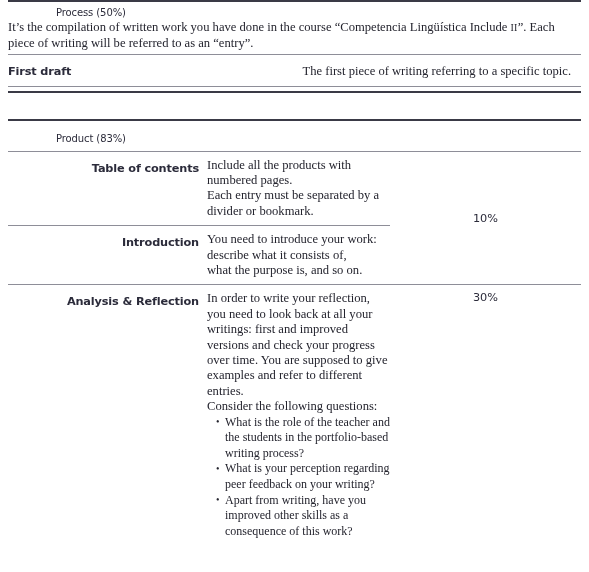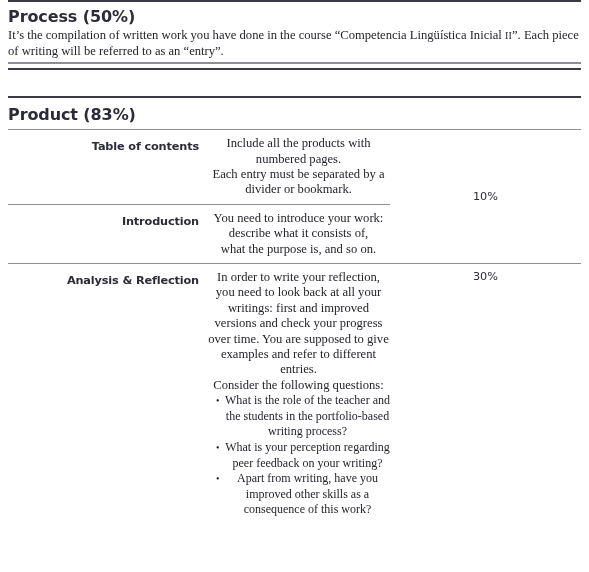--- a/index.html
+++ b/index.html
@@ -42,24 +42,25 @@
     height: 0;
     border: 0;
     border-top: 1px solid #8e8e98;
     margin: 0;
     width: 573px;
   }
 
   
   .sec-title {
     font-family: "DejaVu Sans", "Liberation Sans", sans-serif;
-    font-weight: bold;
-    font-size: 16px;
+    font-weight: normal;
+    font-size: 10px;
     color: #2b2b3a;
     letter-spacing: -0.1px;
+    margin-left: 48px;
   }
 
   .row-label {
     font-family: "DejaVu Sans", "Liberation Sans", sans-serif;
     font-weight: bold;
     font-size: 11.3px;
     color: #2b2b3a;
     letter-spacing: -0.15px;
     white-space: nowrap;
   }
@@ -97,21 +98,21 @@
   .t1 td { vertical-align: top; padding: 0; }
   .t1 .c-label { width: 134px; }
   .t1 .c-body  { width: 439px; }
 
   .t1 .cellpad-label { padding: 6px 0 6px 0; }
   .t1 .cellpad-body  { padding: 6px 0 6px 8px; }
 
   
   .t2 td { vertical-align: top; padding: 0; }
   .t2 .c-label  { width: 176px; }
-  .t2 .c-body   { width: 326px; text-align: center; }
+  .t2 .c-body   { width: 326px; }
   .t2 .c-weight { width: 71px; }
 
   .t2 .cellpad-label  { padding: 6px 0 6px 0; text-align: right; }
   .t2 .cellpad-body   { padding: 6px 0 6px 8px; }
   .t2 .cellpad-weight { padding: 6px 0 6px 0; }
 
   
   .partial-rule-wrap {
     padding: 0;
     height: 1px;
@@ -160,31 +161,39 @@
     <div class="rule-thick"></div>
     <div class="spacer-4"></div>
 
     <table class="rubric-table t1">
       <tbody>
 
         <tr>
           <td class="c-label cellpad-label" colspan="2" style="padding-top:1px;padding-bottom:3px;">
             <div class="sec-title">Process (50%)</div>
             <div class="intro-text" style="padding-top:1px;">
-              <span>It’s the compilation of written work you have done in the course “Competencia Lingüística Inicial </span><span class="smallcaps-num">ii</span><span>”. Each piece of writing will be referred to as an “entry”.</span>
+              <span>It’s the compilation of written work you have done in the course “Competencia Lingüística Include </span><span class="smallcaps-num">ii</span><span>”. Each piece of writing will be referred to as an “entry”.</span>
             </div>
           </td>
         </tr>
 
         <tr>
           <td colspan="2" class="partial-rule-wrap">
             <div class="rule-thin"></div>
           </td>
         </tr>
 
+        <tr>
+          <td class="c-label cellpad-label">
+            <span class="row-label">First draft</span>
+          </td>
+          <td class="c-body cellpad-body">
+            <span class="body-text">The first piece of writing referring to a specific topic.</span>
+          </td>
+        </tr>
 
         <tr>
           <td colspan="2" class="partial-rule-wrap">
             <div class="rule-thin"></div>
           </td>
         </tr>
 
       </tbody>
     </table>
 

